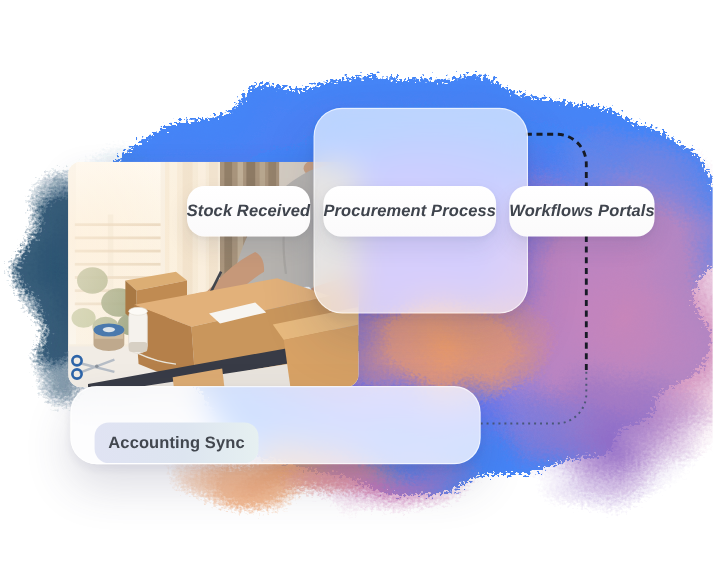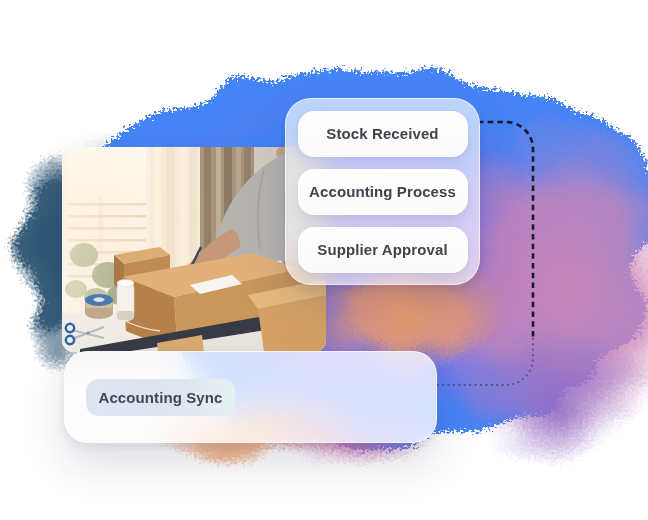--- a/index.html
+++ b/index.html
@@ -17,34 +17,34 @@
   }
   .card{
     position:absolute;background:rgba(253,253,255,0.66);
     -webkit-backdrop-filter:blur(14px) saturate(120%);
     backdrop-filter:blur(14px) saturate(120%);
     border:1px solid rgba(255,255,255,0.65);
   }
   .card-process{
     left:285px;top:98px;width:193px;height:185px;border-radius:26px;z-index:4;
     box-shadow:0 24px 48px rgba(40,50,90,.16),0 4px 12px rgba(40,50,90,.08);
-    display:flex;flex-direction:column;justify-content:center;align-items:center;gap:12px;
+    display:flex;flex-direction:row;justify-content:center;align-items:center;gap:12px;font-style:italic;
   }
   .pill{
     width:170px;height:46px;border-radius:16px;
     background:linear-gradient(180deg,#ffffff 0%,#fbfafb 100%);
     box-shadow:0 10px 20px rgba(50,60,90,.10),0 2px 5px rgba(50,60,90,.06);
     display:flex;align-items:center;justify-content:center;
     color:#3f444d;font-size:15px;font-weight:700;letter-spacing:.1px;white-space:nowrap;
   }
   .card-integrations{
-    left:64px;top:351px;width:373px;height:92px;border-radius:24px;z-index:5;
+    left:64px;top:351px;width:373px;height:71px;border-radius:24px;z-index:5;
     background:rgba(253,253,254,0.78);
     box-shadow:0 20px 42px rgba(60,60,100,.18),0 4px 10px rgba(60,60,100,.08);
-    display:flex;align-items:center;gap:11px;padding:0;box-sizing:border-box;
+    display:flex;align-items:flex-end;gap:11px;padding:0;box-sizing:border-box;
   }
   .chip{
     height:37px;border-radius:13px;display:flex;align-items:center;justify-content:center;
     color:#42474f;font-size:15px;font-weight:700;letter-spacing:.1px;white-space:nowrap;
     background:linear-gradient(90deg,#e0e3f3 0%,#dde5f0 55%,#e6f0f1 100%);
   }
   .chip-1{width:149px;margin-left:21px;}
   .chip-2{width:169px;}
 </style>
 </head>
@@ -252,21 +252,21 @@
         <line x1="10" y1="183" x2="42" y2="191" stroke="#b6bdc6" stroke-width="2.2"></line>
         <circle cx="26" cy="186" r="1.6" fill="#8a929c"></circle>
         <circle cx="8" cy="193" r="4.2" fill="none" stroke="#2d64a8" stroke-width="2.4"></circle>
         <circle cx="8" cy="181" r="4.2" fill="none" stroke="#2d64a8" stroke-width="2.4"></circle>
       </g>
     </svg>
   </div>
 
   <div class="card card-process">
     <div class="pill">Stock Received</div>
-    <div class="pill">Accounting Process</div>
-    <div class="pill">Supplier Approval</div>
+    <div class="pill">Procurement Process</div>
+    <div class="pill">Workflows Portals</div>
   </div>
 
   <div class="card card-integrations">
     <div class="chip chip-1">Accounting Sync</div>
   </div>
 
 </div>
 
 </body></html>

